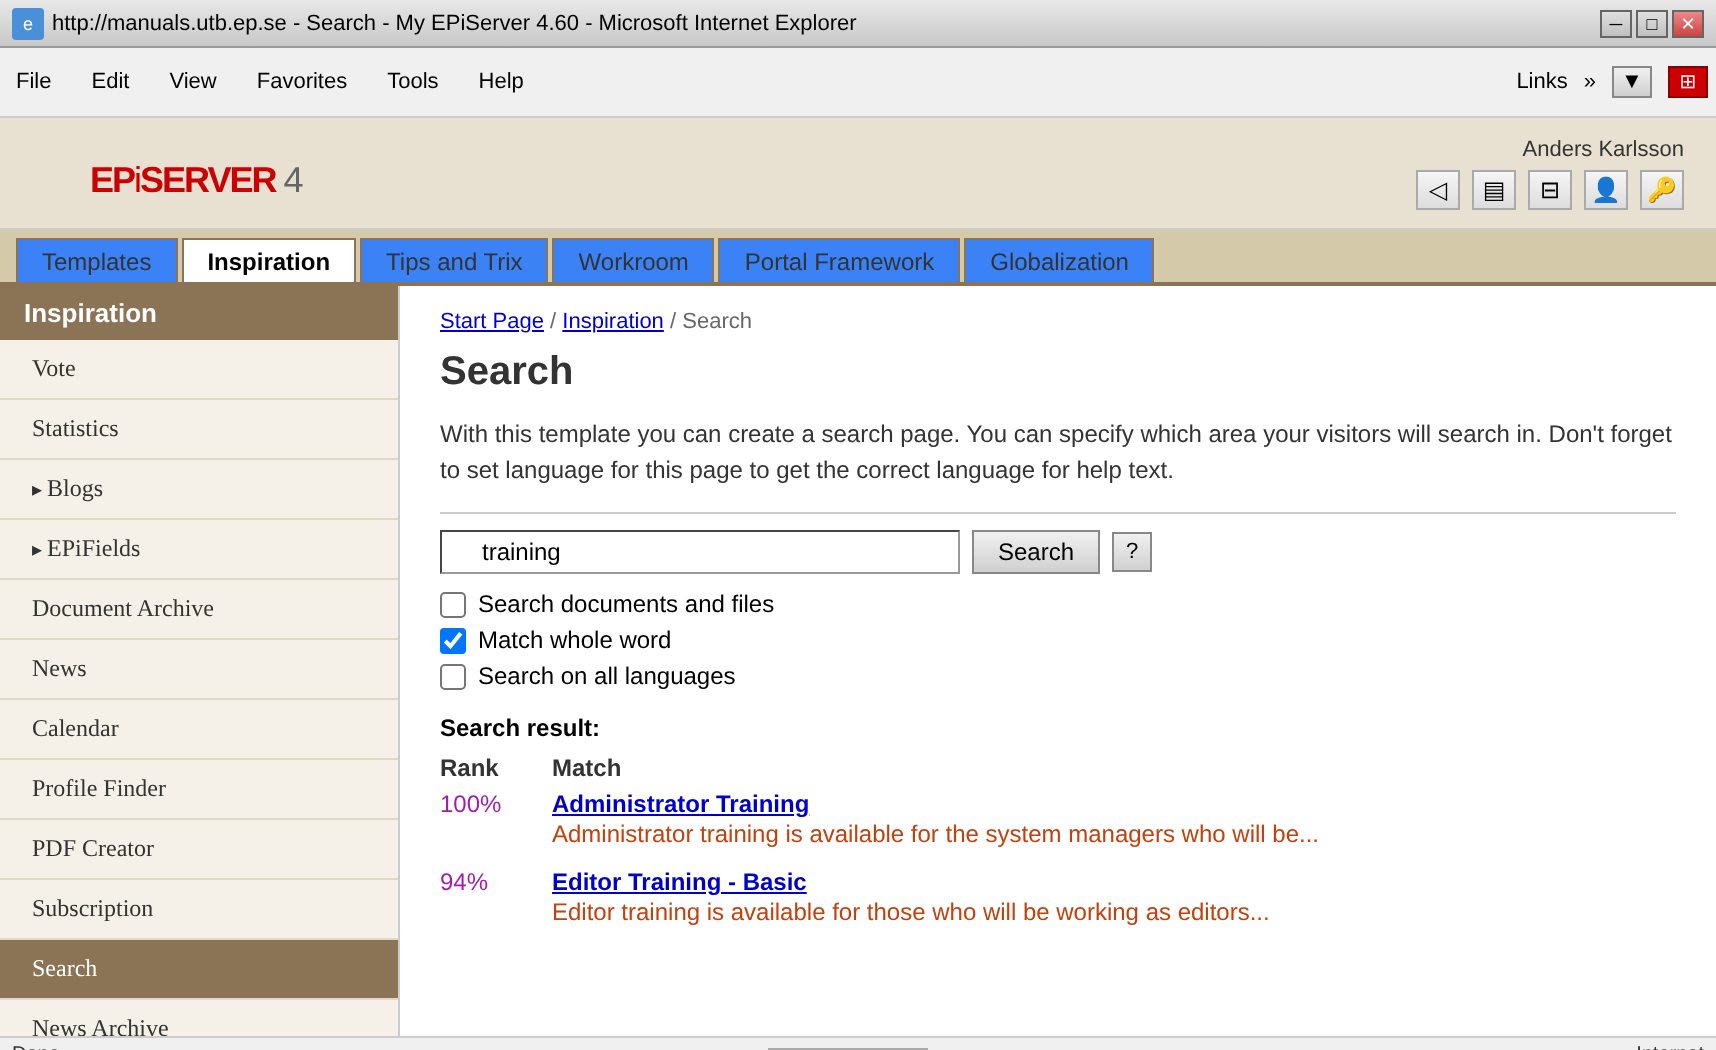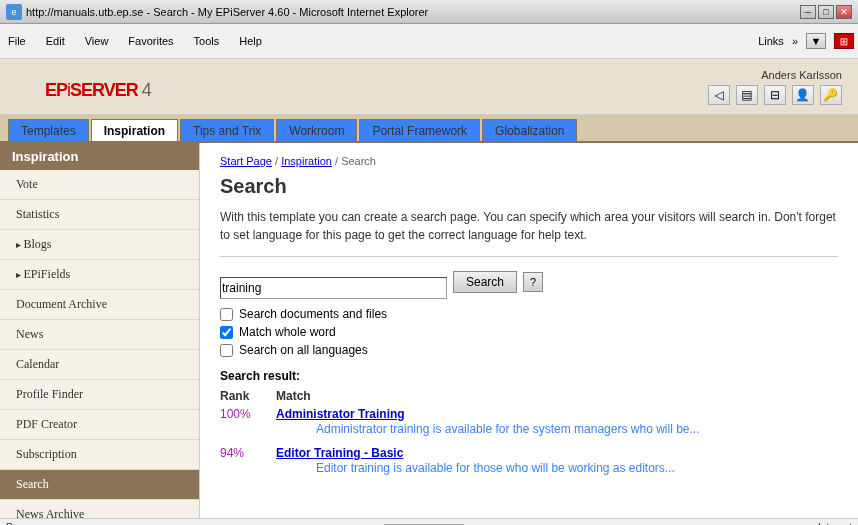--- a/index.html
+++ b/index.html
@@ -134,26 +134,25 @@
 
     
     .description { font-size: 12px; color: #333; line-height: 1.5; margin-bottom: 12px; }
 
     
     .divider { border: none; border-top: 1px solid #ccc; margin: 8px 0; }
 
     
     .search-box-area { display: flex; align-items: center; gap: 6px; margin-bottom: 8px; }
     .search-input {
-      width: 227px;
+      width: 260px;
       border: 1px inset #999;
-      padding: 3px 1px;
+      padding: 3px 20px;
       font-size: 12px;
       height: 22px;
-      margin-top: 12px;
     }
     .search-button {
       padding: 2px 12px;
       background: linear-gradient(to bottom, #f0f0f0, #d0d0d0);
       border: 1px solid #888;
       font-size: 12px;
       cursor: pointer;
       height: 22px;
     }
     .help-button {
@@ -174,21 +173,21 @@
     .checkbox-row input[type=checkbox] { margin: 0; }
 
     
     .results-header { font-size: 12px; font-weight: bold; margin-bottom: 6px; }
     .result-cols { display: flex; gap: 20px; font-size: 12px; font-weight: bold; margin-bottom: 4px; color: #333; }
     .result-item { margin-bottom: 8px; }
     .result-row { display: flex; gap: 20px; align-items: flex-start; }
     .result-rank-val { width: 36px; font-size: 12px; color: #a21caf; }
     .result-content { flex: 1; }
     .result-link { color: #0000cc; text-decoration: underline; cursor: pointer; font-size: 12px; font-weight: bold; }
-    .result-desc { font-size: 12px; color: #3b82f6; line-height: 1.4; margin-left: 40px; }
+    .result-desc { font-size: 12px; color: #c2410c; line-height: 1.4; }
   </style>
 </head>
 <body>
 
 <div class="browser-title-bar">
   <div class="browser-title-left">
     <div class="browser-icon">e</div>
     <span class="browser-title-text">http://manuals.utb.ep.se - Search - My EPiServer 4.60 - Microsoft Internet Explorer</span>
   </div>
   <div class="browser-title-buttons">

